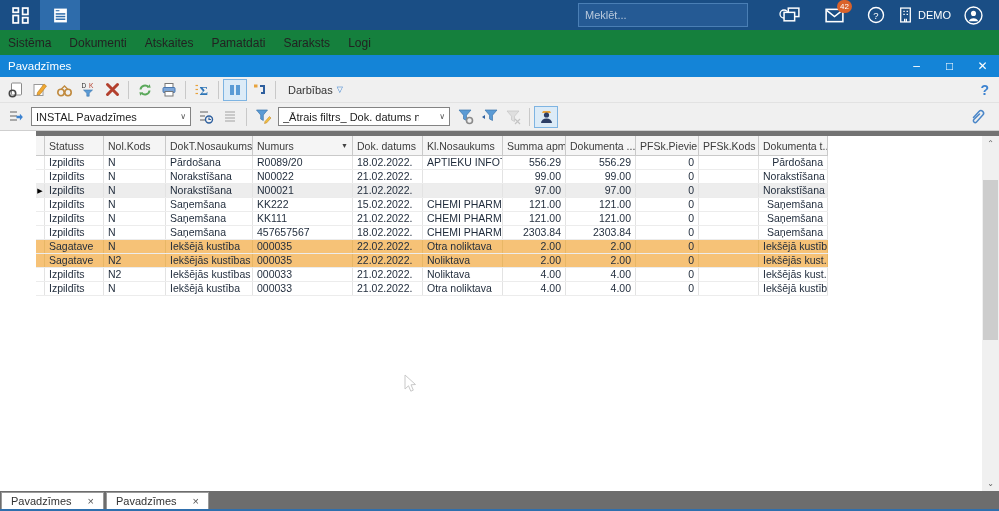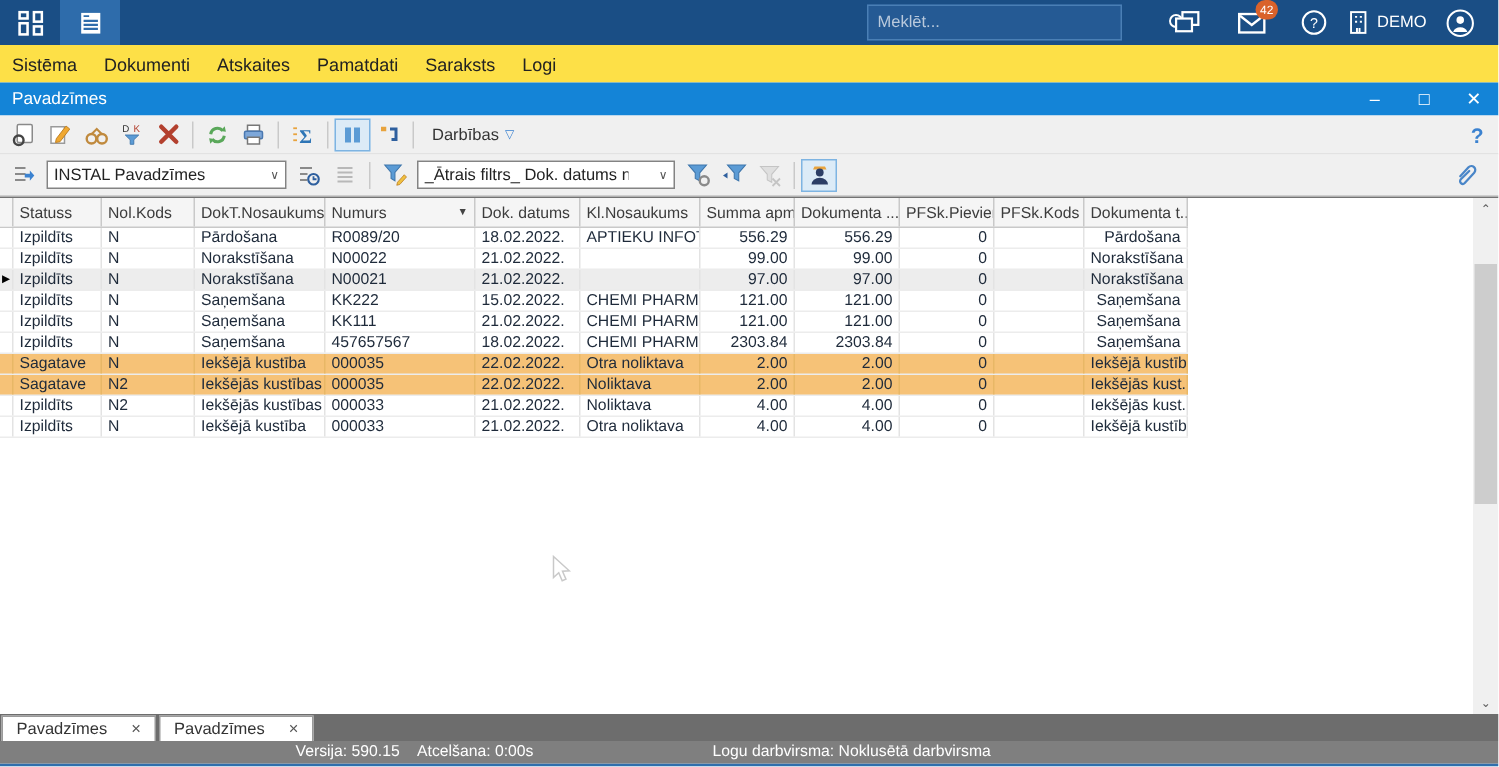--- a/index.html
+++ b/index.html
@@ -13,21 +13,21 @@
   .top-icon-btn.selected { background:var(--topbar_selected_bg); }
   .topbar-right { display:flex; align-items:center; height:30px; gap:2px; padding-right:6px; }
   .searchbox { width:170px; height:24px; background:var(--search_bg); border:1px solid var(--search_border); display:flex; align-items:center; margin-right:22px;gap:45px; }
   .searchbox input { flex:1; background:transparent; border:none; outline:none; color:#cfdcec; font-size:11px; padding:0 6px; font-family:"Liberation Sans",sans-serif; }
   .searchbox input::placeholder { color:#b9c9dc; }
   .searchbox .mag { padding-right:6px; display:flex; }
   .badge { position:absolute; top:0px; right:2px; min-width:15px; height:13px; background:var(--badge); color:#fff; font-size:8px; border-radius:7px; display:flex; align-items:center; justify-content:center; padding:0 3px; }
   .company-label { color:#fff; font-size:11px; margin-left:5px; }
 
   
-  .menubar { height:25px; background:#fde047; display:flex; align-items:center; padding-left:8px; gap:18px; flex:0 0 auto; }
+  .menubar { height:25px; background:#15803d; display:flex; align-items:center; padding-left:8px; gap:18px; flex:0 0 auto; }
   .menu-item { font-size:12px; color:#222; cursor:pointer; }
 
   
   .titlebar { height:22px; background:var(--titlebar_bg); color:#fff; display:flex; align-items:center; font-size:11.5px; padding-left:8px; flex:0 0 auto; }
   .win-controls { margin-left:auto; display:flex; height:22px; }
   .win-btn { width:33px; height:22px; display:flex; align-items:center; justify-content:center; color:#fff; font-size:12px; cursor:pointer; }
 
   
   .toolbar { background:var(--toolbar_bg); display:flex; align-items:center; padding:0 4px; position:relative; flex:0 0 auto; }
   .toolbar1 { height:26px; border-bottom:1px solid #e2e2e2; }
@@ -39,21 +39,21 @@
   .chev { color:#3b82d0; font-size:8px; }
   .tb-right { position:absolute; right:10px; display:flex; align-items:center; }
   .help-q { color:#3b82d0; font-size:14px; font-weight:bold; cursor:pointer; }
   .dd { height:19px; background:#fff; border:1px solid #838383; display:flex; align-items:center; font-size:11px; color:#222; padding:0 4px; margin:0 3px; cursor:pointer;gap:16px; }
   .dd .dd-text { flex:1; white-space:nowrap; overflow:hidden; }
   .dd .dd-arrow { color:#555; font-size:8px; margin-left:4px; }
   .dd1 { width:160px; }
   .dd2 { width:172px; }
 
   
-  .gridwrap { position:relative; flex:1 1 auto; background:#fff; overflow:hidden; border-top:1px solid #737373; }
+  .gridwrap { position:relative; flex:1 1 auto; background:#fff; overflow:hidden; border-top:5px solid #737373;margin-left:36px; }
   .grid { width:792px; font-size:10.5px; color:var(--text_dark); }
   .thead { display:flex; height:20px; background:#f5f5f5; border-bottom:1px solid var(--header_border); }
   .th { border-right:1px solid var(--header_border); display:flex; align-items:center; padding:0 4px; color:#3c3c3c; overflow:hidden; white-space:nowrap; flex:0 0 auto; }
   .th.right { justify-content:flex-start; }
   .th .sort { margin-left:auto; font-size:7px; color:#444; }
   .th-ind { width:9px; border-right:1px solid var(--header_border); background:#f5f5f5; flex:0 0 auto; }
   .tbody {}
   .tr { display:flex; height:14px; line-height:13px; border-bottom:1px solid #ececec; background:#fff; cursor:default; }
   .tr.sel { background:var(--selected_row); }
   .tr.hl { background:var(--highlight_row); }
@@ -554,19 +554,14 @@
       <div class="tab active">
         <span>Pavadzīmes</span>
         <span class="tab-close">×</span>
       </div>
       <div class="tab">
         <span>Pavadzīmes</span>
         <span class="tab-close">×</span>
       </div>
     </div>
 
-  <div class="statusbar">
-    <span class="sb sb1">Versija: 590.15</span>
-    <span class="sb sb2">Atcelšana: 0:00s</span>
-    <span class="sb sb3">Logu darbvirsma: Noklusētā darbvirsma</span>
-  </div>
   <div class="bottomline"></div>
 </div>
 
 </body></html>

